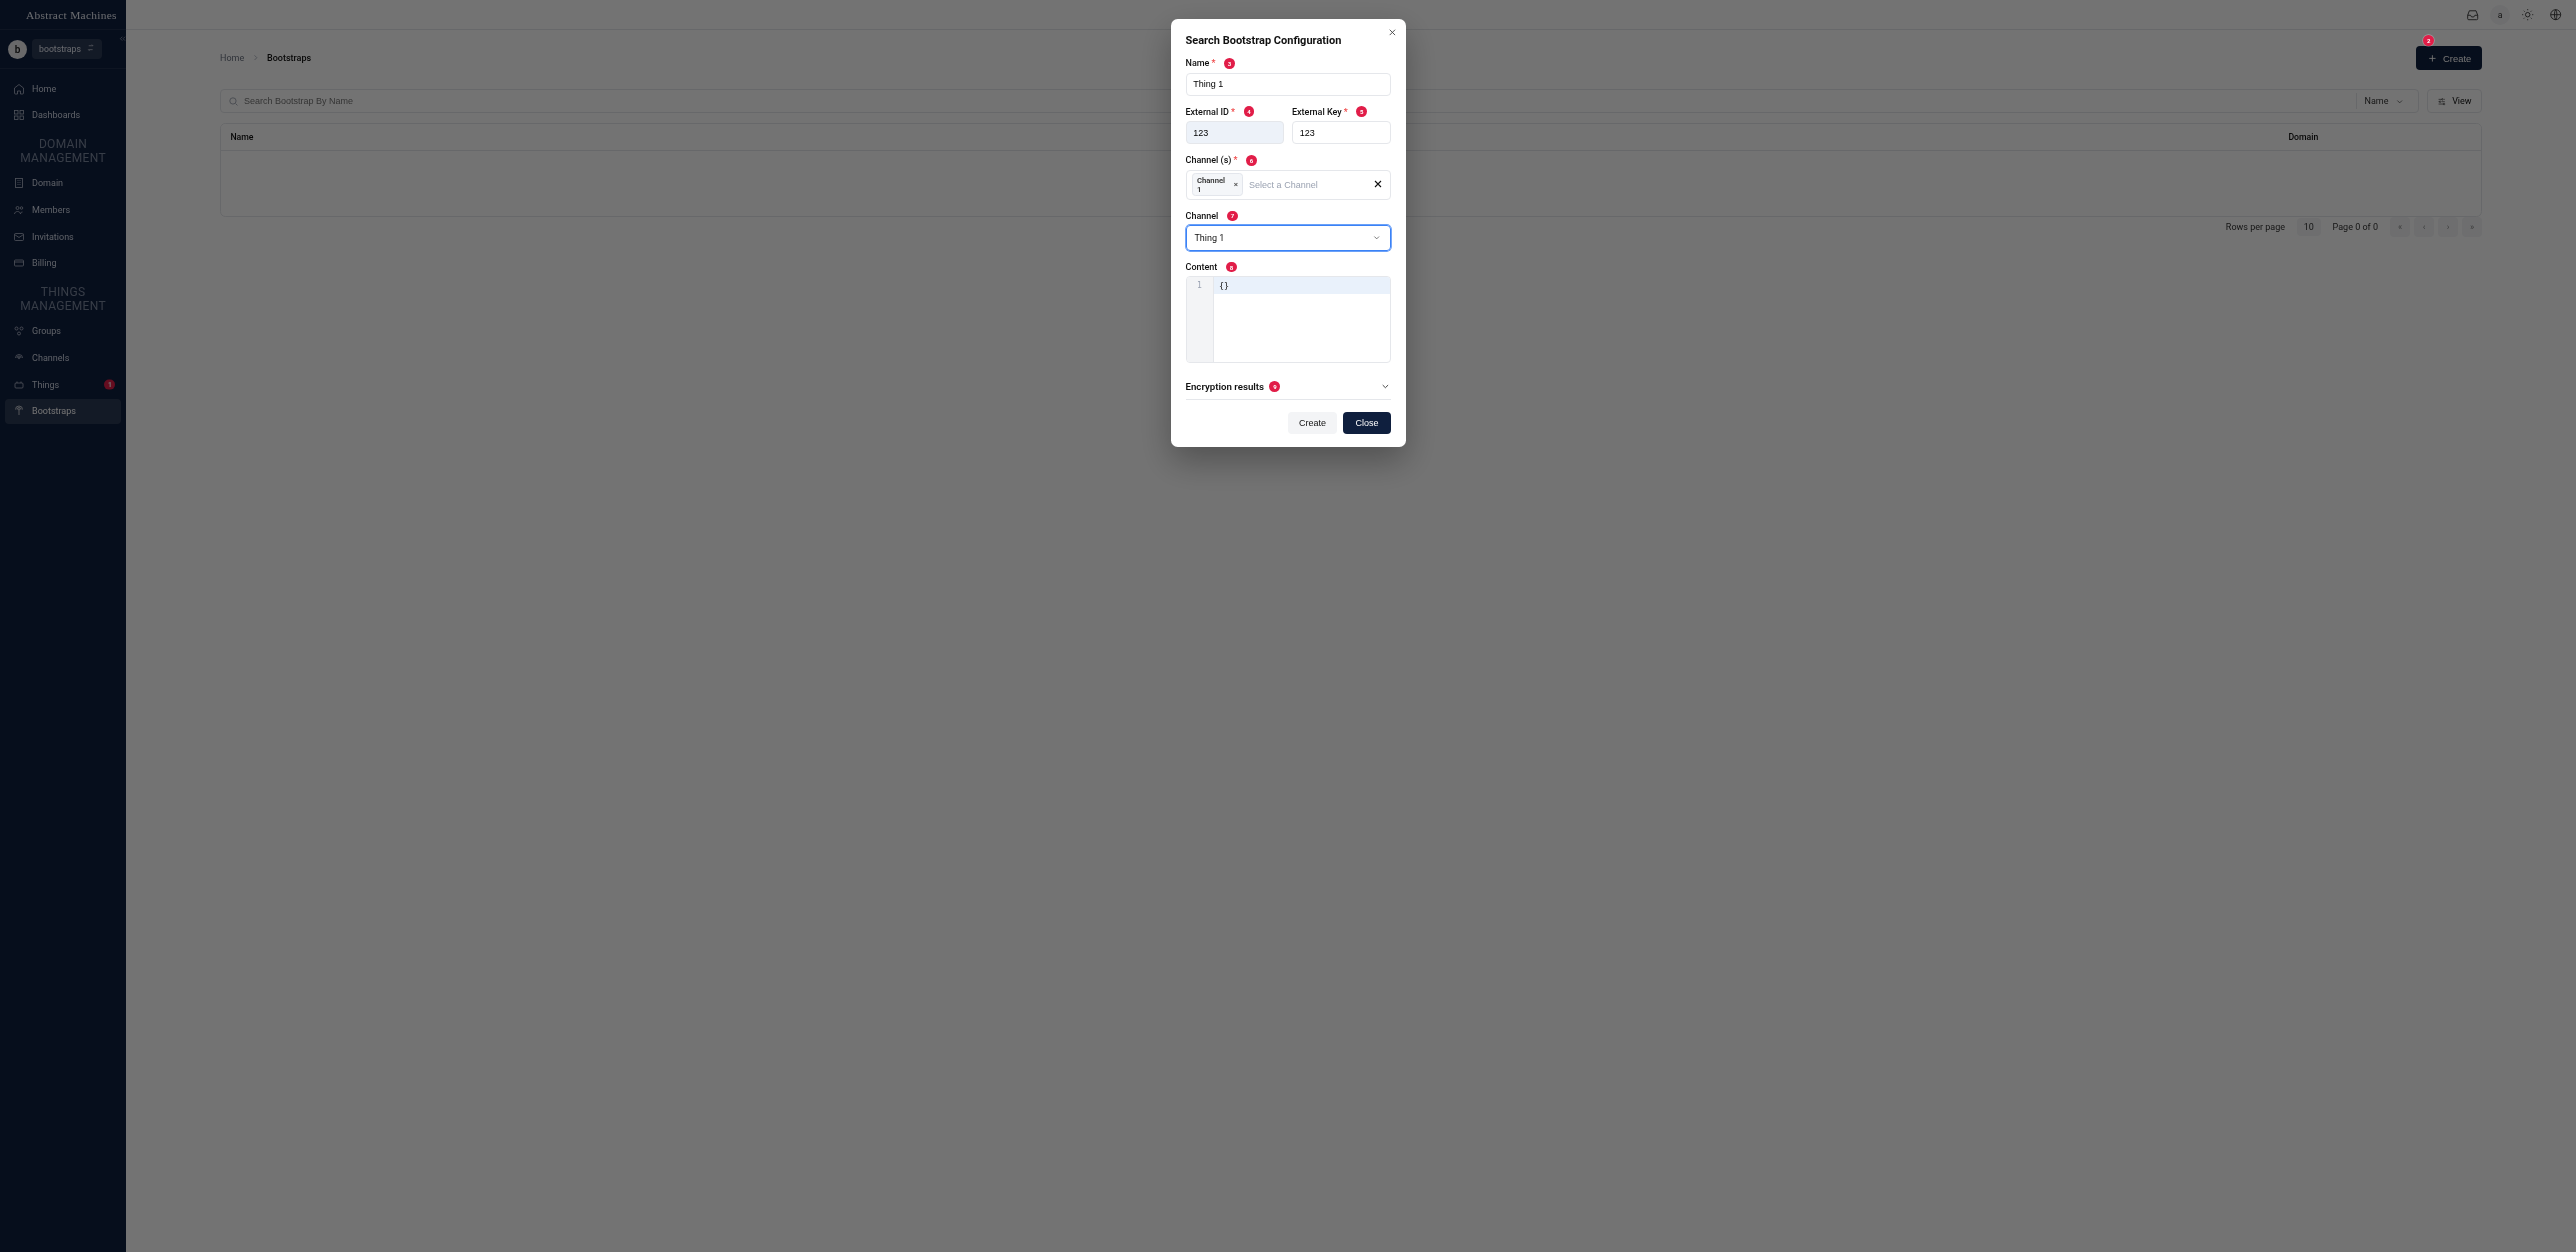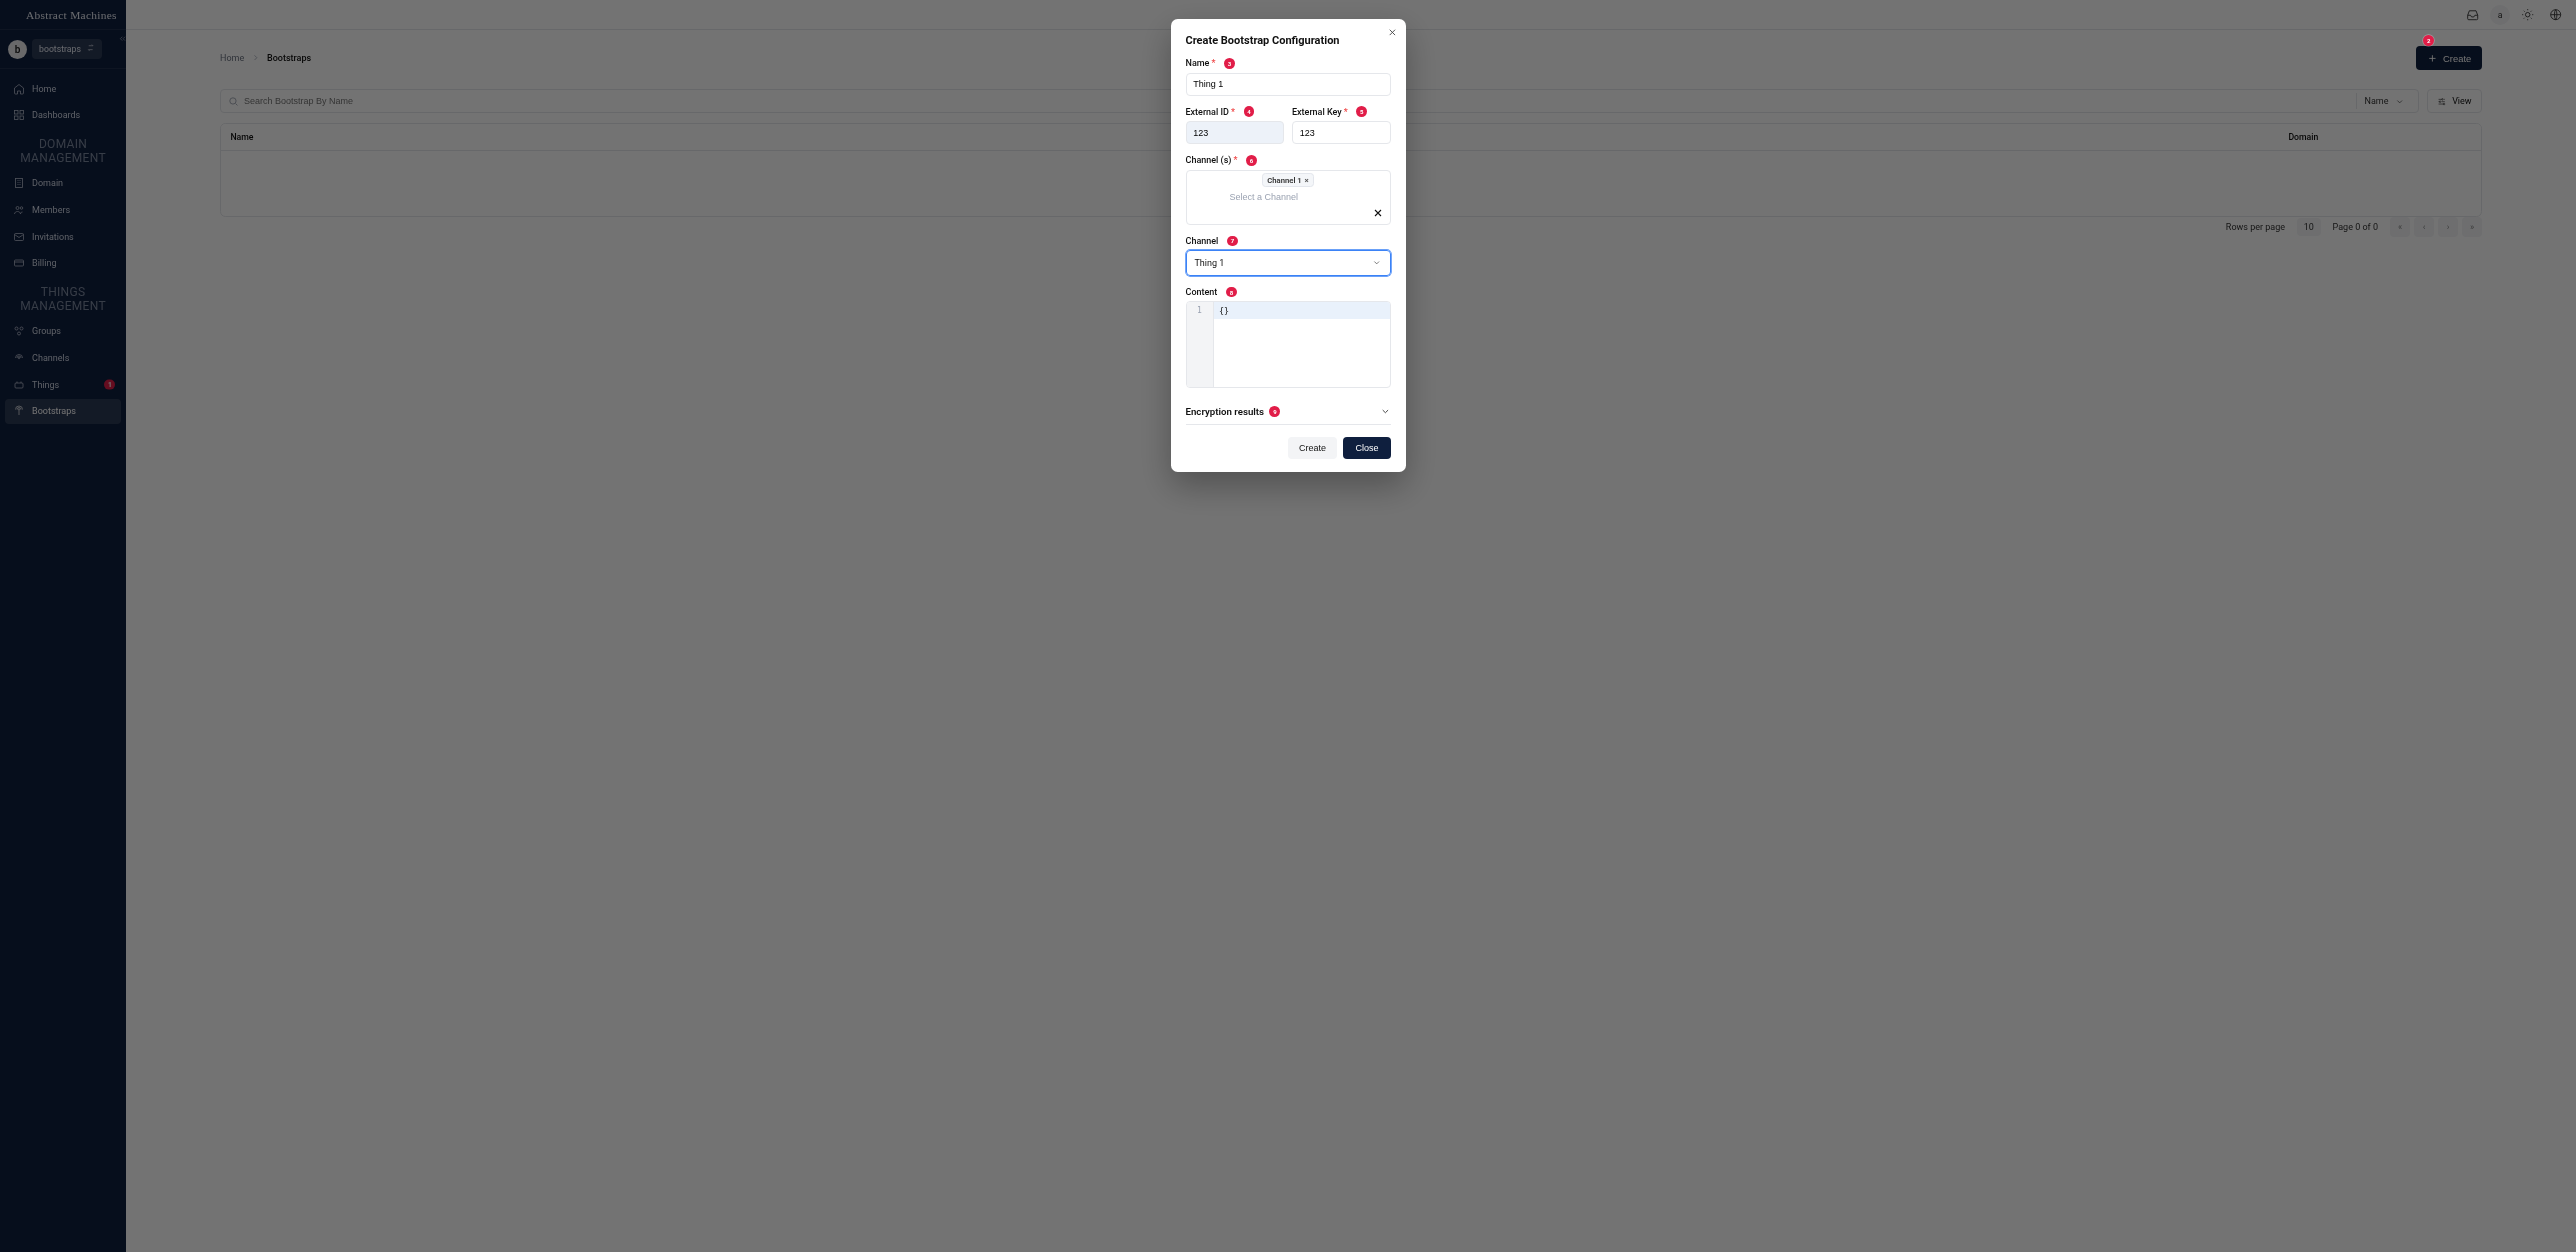--- a/index.html
+++ b/index.html
@@ -103,21 +103,21 @@
   .modal-close svg { width:10.8px; height:10.8px; stroke:#444; }
   .modal-title { font-size:11px; font-weight:700; color:#111; margin-bottom:10.8px; }
   .field-label { font-size:9px; font-weight:500; color:#111; margin-bottom:4px; display:flex; align-items:center; gap:2px; position:relative; }
   .req { color:var(--red); }
   .field { margin-bottom:10.8px; }
   .row2 { display:flex; gap:8px; }
   .row2 > .field { flex:1; }
   .text-input { width:100%; height:23px; border:0.7px solid var(--gray-border); border-radius:4px; padding:0 6.7px; font-size:9px; outline:none; }
   .text-input.muted-bg { background:#edf2f9; }
 
-  .multi-select { border:0.7px solid var(--gray-border); border-radius:4px; min-height:24px; display:flex; align-items:center; gap:4px; padding:2.7px 5.4px;flex-direction:column; }
+  .multi-select { border:0.7px solid var(--gray-border); border-radius:4px; min-height:24px; display:flex; align-items:center; gap:4px; padding:2.7px 5.4px; }
   .chip { background:#f4f6f9; border:0.7px solid #e3e6ec; border-radius:3.4px; padding:1.3px 4px; font-size:7.7px; font-weight:600; color:#333; display:flex; align-items:center; gap:2.7px; }
   .chip .x { font-size:8px; cursor:pointer; color:#555; }
   .multi-select input { border:none; outline:none; flex:1; font-size:9px; color:#111; background:transparent; }
   .multi-select input::placeholder { color:#9aa2b1; }
   .multi-clear { margin-left:auto; cursor:pointer; }
   .multi-clear svg { width:12px; height:12px; stroke:#111; stroke-width:2.2; }
 
   .select-single { width:100%; height:25.5px; border:0.7px solid var(--blue-sel); border-radius:4px; padding:0 8px; display:flex; align-items:center; justify-content:space-between; font-size:9px; box-shadow:0 0 0 0.7px var(--blue-sel); }
   .select-single svg { width:9.4px; height:9.4px; stroke:#555; }
 
@@ -372,21 +372,21 @@
   </div>
 
   <div class="overlay">
     <div class="modal">
       <div class="modal-close">
         <svg viewBox="0 0 24 24" fill="none" stroke-width="2">
             <path d="M6 6l12 12M18 6L6 18"></path>
           </svg>
       </div>
 
-      <div class="modal-title">Create Bootstrap Configuration</div>
+      <div class="modal-title">Search Bootstrap Configuration</div>
 
       <div class="field">
         <div class="field-label">
           <span>Name</span>
           <span class="req">*</span>
           <span class="annot" style="position:relative; margin-left:6.7px;">3</span>
         </div>
         <input class="text-input" type="text" value="Thing 1" style="">
       </div>
 

